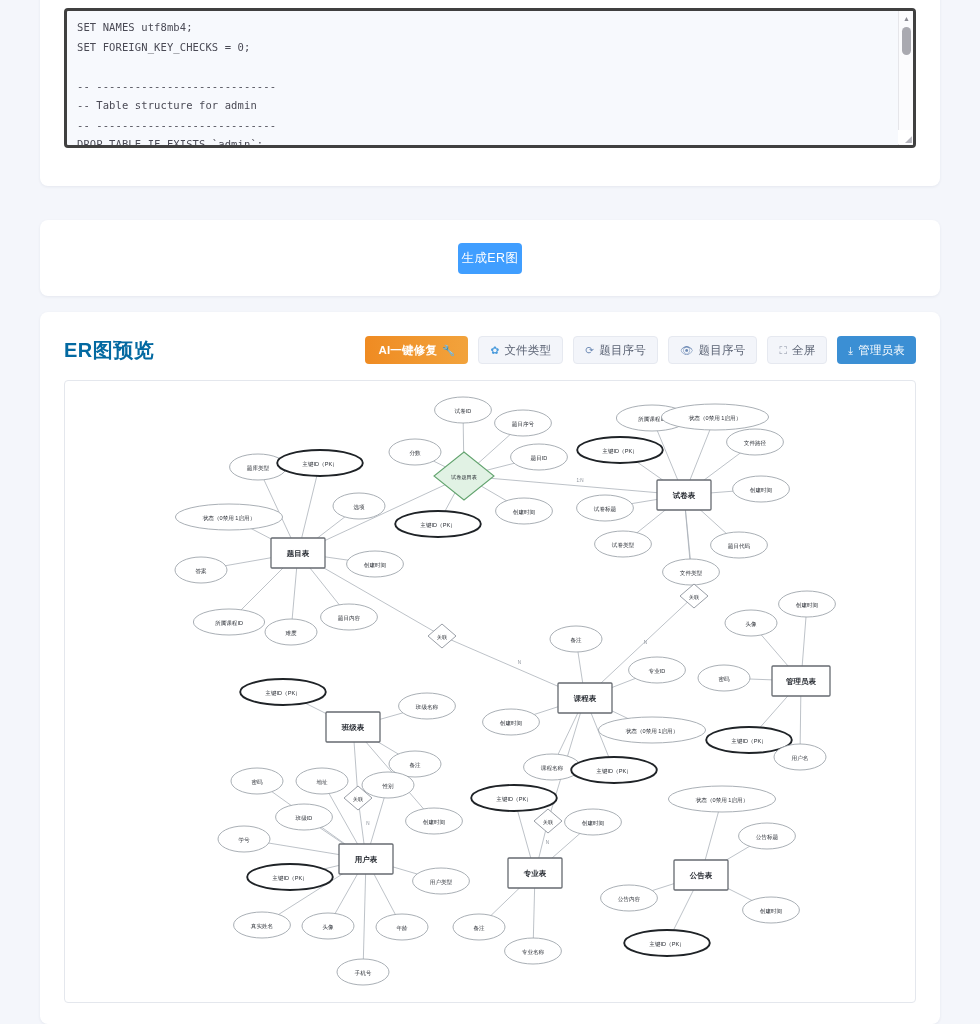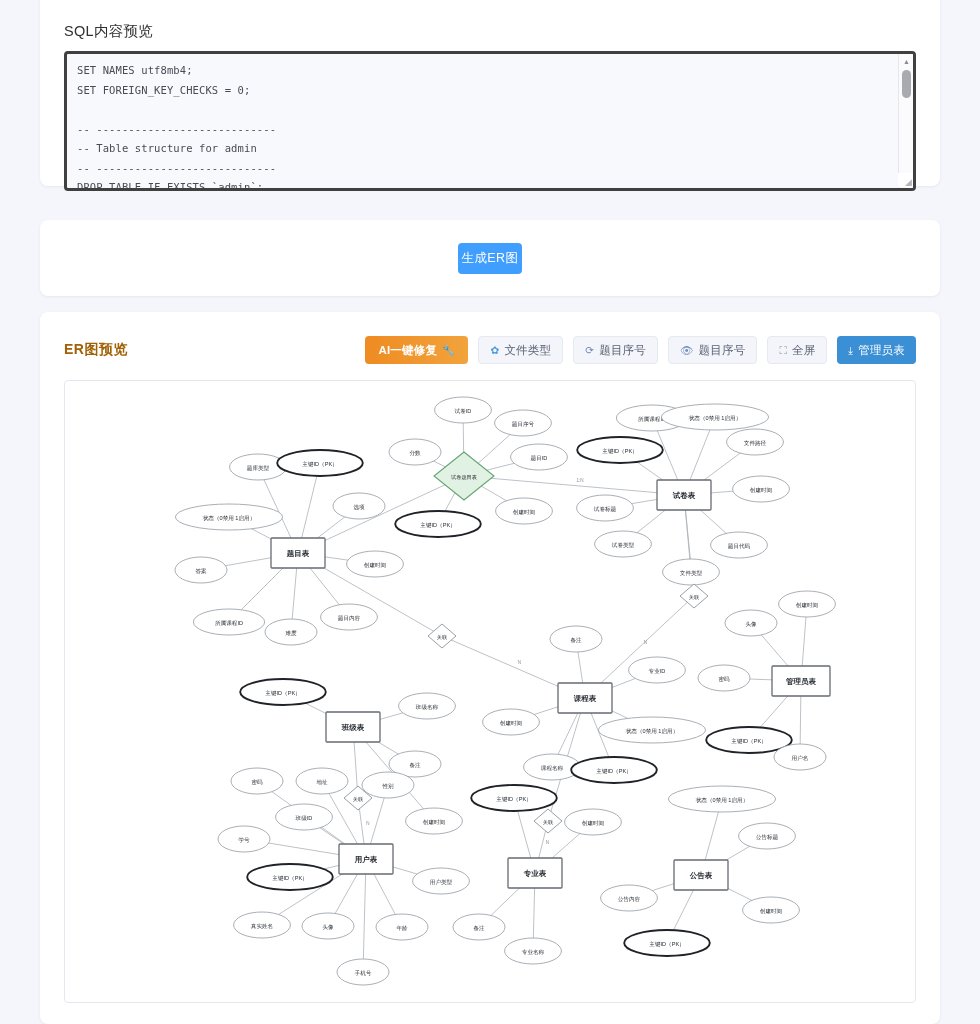--- a/index.html
+++ b/index.html
@@ -104,22 +104,22 @@
     background: #fff; border-radius: 8px;
     box-shadow: 0 1px 3px rgba(30,40,80,0.07);
     padding: 0 24px;
   }
   .er-head {
     height: 68px;
     display: flex; align-items: center;
     padding-top: 8px;
   }
   .er-title {
-    font-size: 14px; font-weight: bold;
-    color: #a16207; letter-spacing: .5px;
+    font-size: 20px; font-weight: bold;
+    color: #0369a1; letter-spacing: .5px;
   }
   .er-tools {
     margin-left: auto;
     display: flex; align-items: center; gap: 10px;
   }
   .tb {
     height: 28px; border-radius: 4px;
     font-size: 11.5px; padding: 0 11px;
     letter-spacing: .2px;
     text-align: right;
@@ -171,21 +171,20 @@
   .t-attr { font-size: 5.6px; }
   .t-rel { font-size: 5.2px; }
   .t-card { font-size: 4.6px; fill: #8a9099; }
 </style>
 </head>
 <body>
 
 <div class="page">
 
   <section class="sql-card">
-    <div class="sql-title">SQL内容预览</div>
     <div class="sql-box">
       <pre class="sql-text">SET NAMES utf8mb4;
 SET FOREIGN_KEY_CHECKS = 0;
 
 -- ----------------------------
 -- Table structure for admin
 -- ----------------------------
 DROP TABLE IF EXISTS `admin`;
 CREATE TABLE `admin` (</pre>
       <div class="sql-scrollbar">

